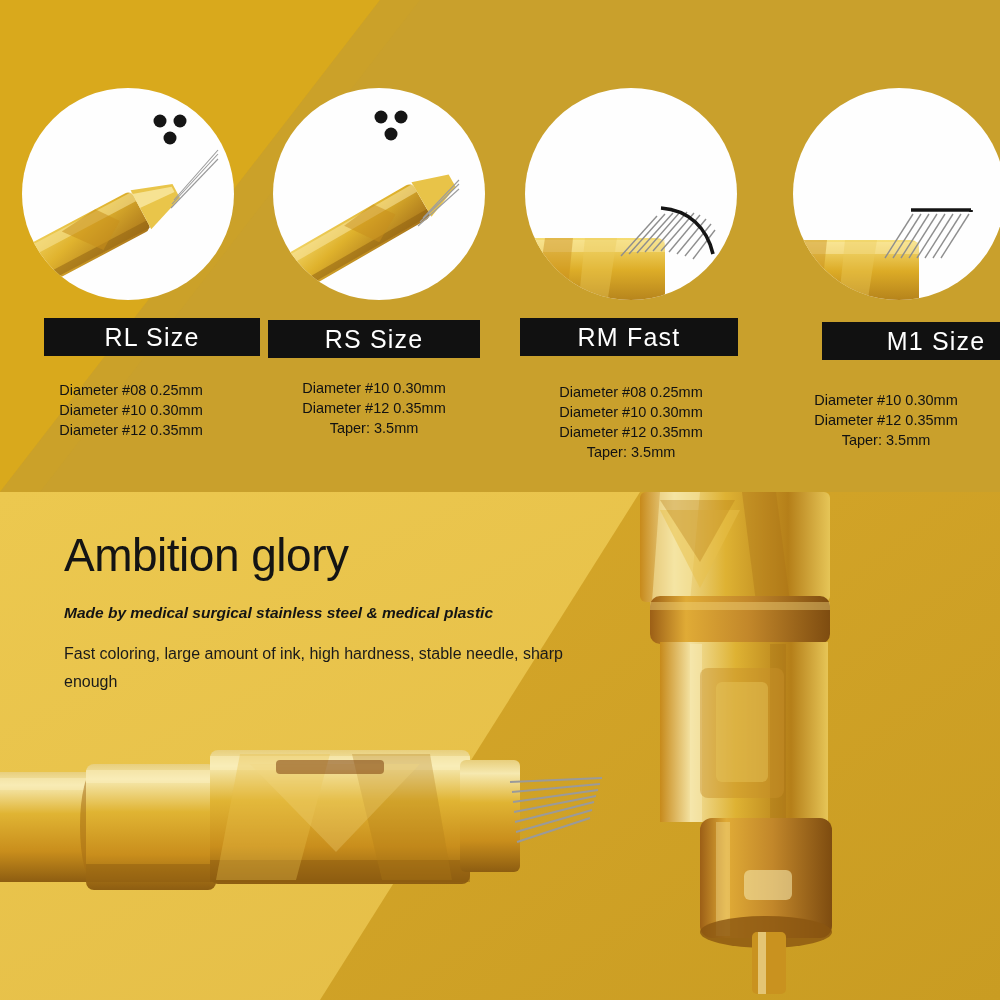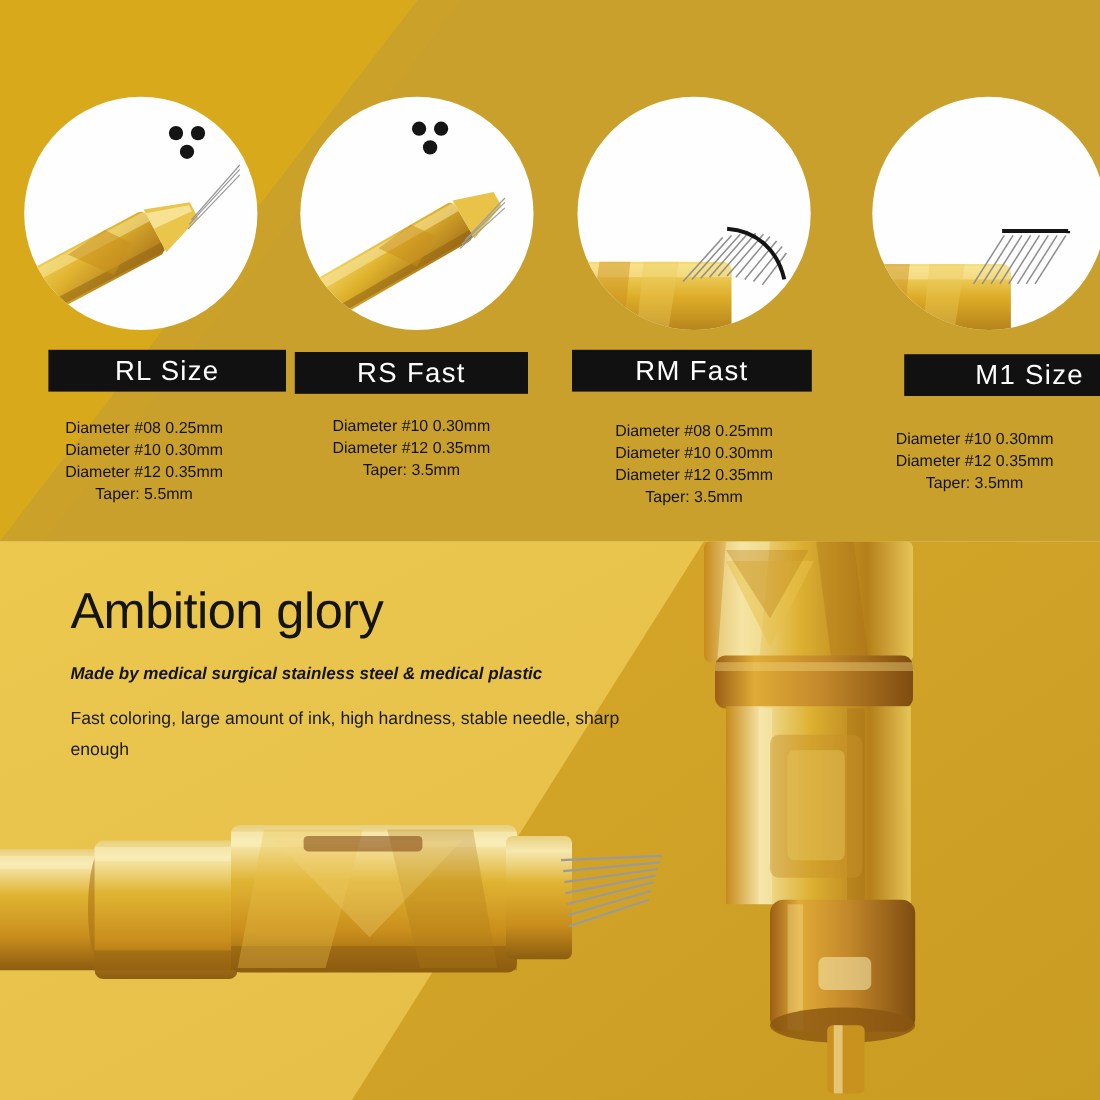--- a/index.html
+++ b/index.html
@@ -253,35 +253,34 @@
           <path d="M178 122 L 178 124" stroke="#141414" stroke-width="3.6" fill="none"></path>
         </svg>
       </div>
     </div>
 
     <div class="labels-row">
       <div class="label-bar lb1">
         <span>RL Size</span>
       </div>
       <div class="label-bar lb2">
-        <span>RS Fast</span>
+        <span>RS Size</span>
       </div>
       <div class="label-bar lb3">
         <span>RM Fast</span>
       </div>
       <div class="label-bar lb4">
         <span>M1 Size</span>
       </div>
     </div>
 
     <div class="spec-col sc1">
       <div>Diameter #08 0.25mm</div>
       <div>Diameter #10 0.30mm</div>
       <div>Diameter #12 0.35mm</div>
-      <div>Taper: 5.5mm</div>
     </div>
 
     <div class="spec-col sc2">
       <div>Diameter #10 0.30mm</div>
       <div>Diameter #12 0.35mm</div>
       <div>Taper: 3.5mm</div>
     </div>
 
     <div class="spec-col sc3">
       <div>Diameter #08 0.25mm</div>

